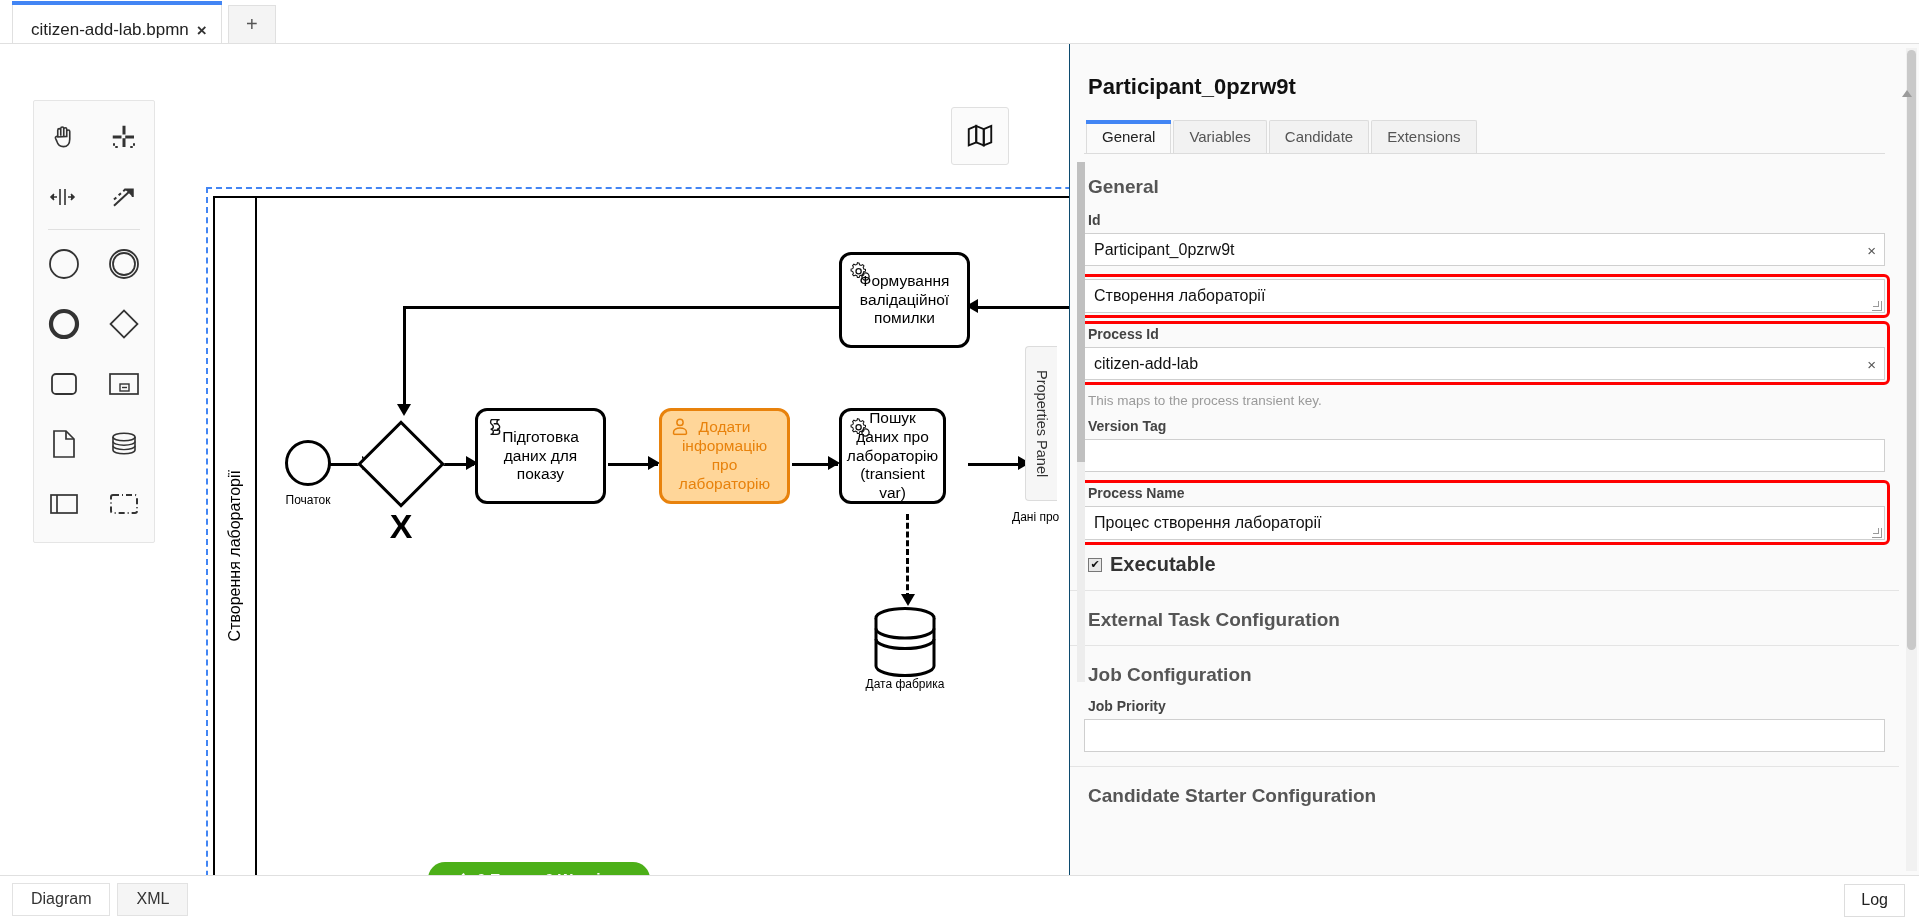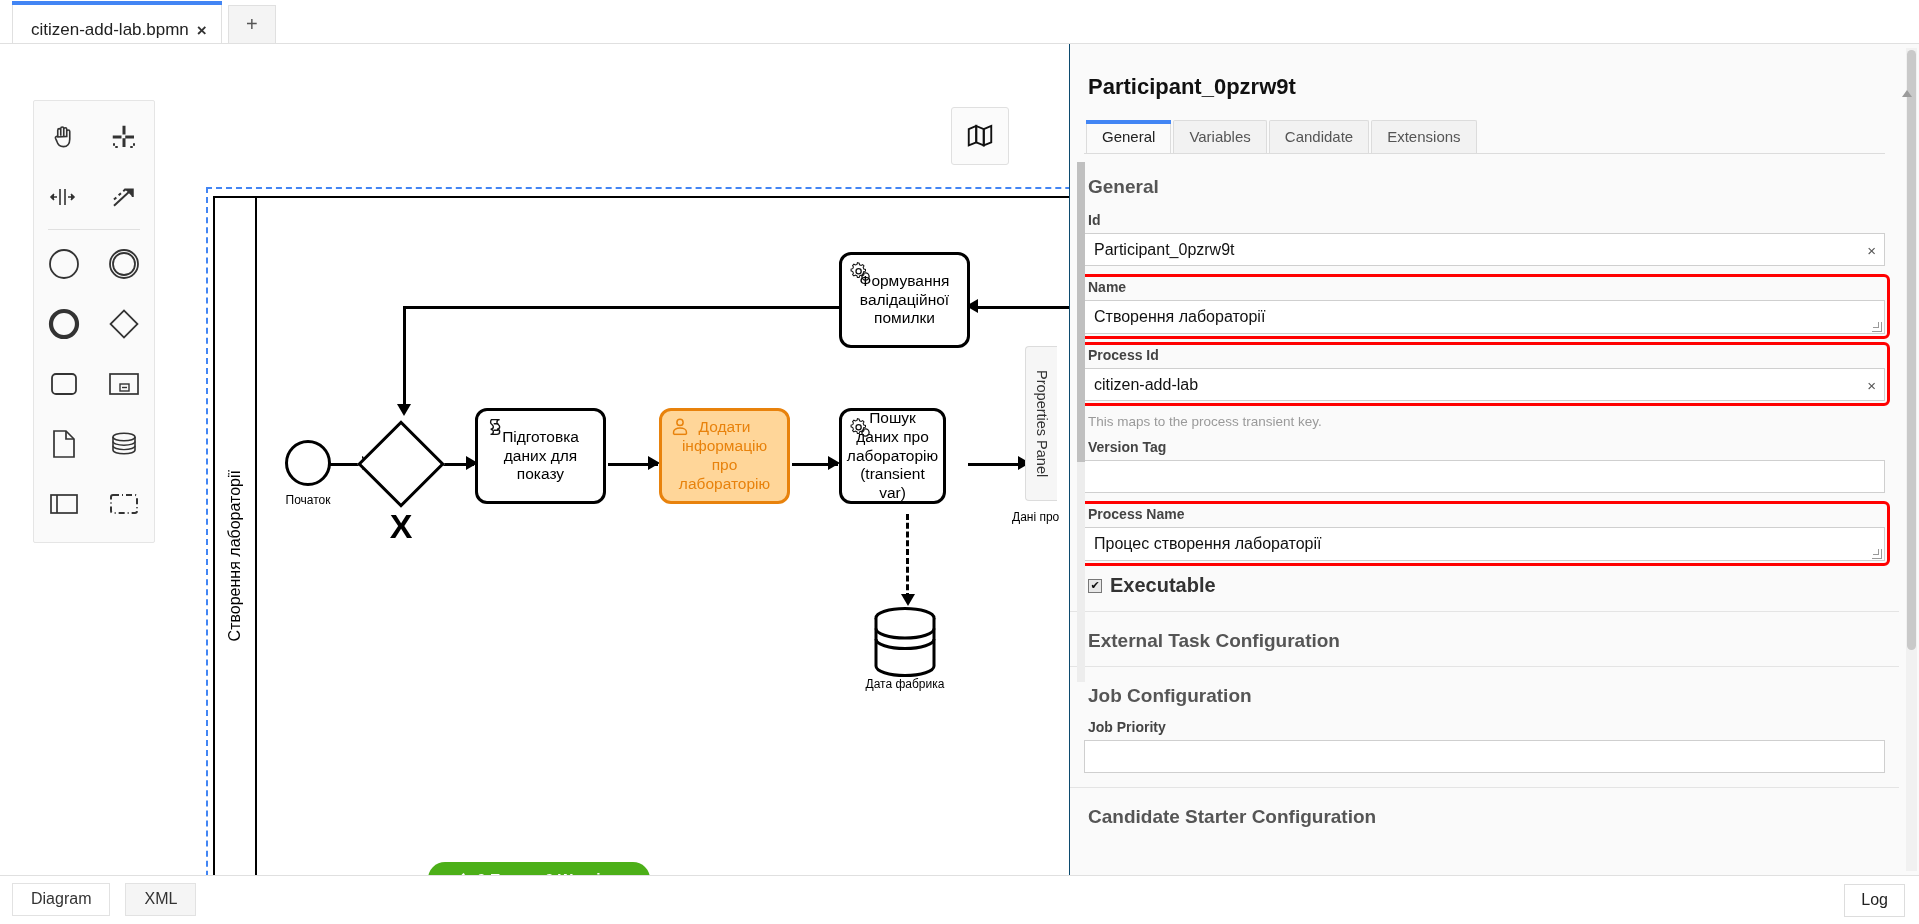--- a/index.html
+++ b/index.html
@@ -205,21 +205,21 @@
   }
   .pp-inner-scroll .thumb2 {
     position: absolute; left: 0; top: 0; width: 8px; height: 300px; background: #c0c0c0;
   }
 
   
   .footer {
     flex: 0 0 49px; background: #fff; border-top: 1px solid #e0e0e0;
     display: flex; align-items: center; justify-content: space-between; padding: 0 14px 0 12px;
   }
-  .footer .ftabs { display: flex; gap: 15px; align-items: flex-start; margin-top: -1px; }
+  .footer .ftabs { display: flex; gap: 7px; align-items: flex-start; margin-top: -1px; }
   .ftab {
     padding: 6px 18px 7px; font-size: 16px; color: #333; border: 1px solid #e2e2e2;
     background: #fff; cursor: pointer;
   }
   .ftab.inactive { background: #f5f5f5; }
   .logbtn {
     padding: 6px 16px 7px; font-size: 16px; color: #222; border: 1px solid #ddd;
     background: #fff; cursor: pointer;
   }
   .arrow-up-small {
@@ -465,21 +465,20 @@
 
           <div class="field">
             <label>Id</label>
             <div class="inputwrap">
               <input class="txt" readonly="" value="Participant_0pzrw9t" style="">
               <span class="clearx">×</span>
             </div>
           </div>
 
           <div class="field hl">
-            <label>Name</label>
             <div class="inputwrap">
               <div class="fakearea">
                 <span>Створення лабораторії</span>
                 <span class="resizer"></span>
               </div>
             </div>
           </div>
 
           <div class="field hl">
             <label>Process Id</label>

